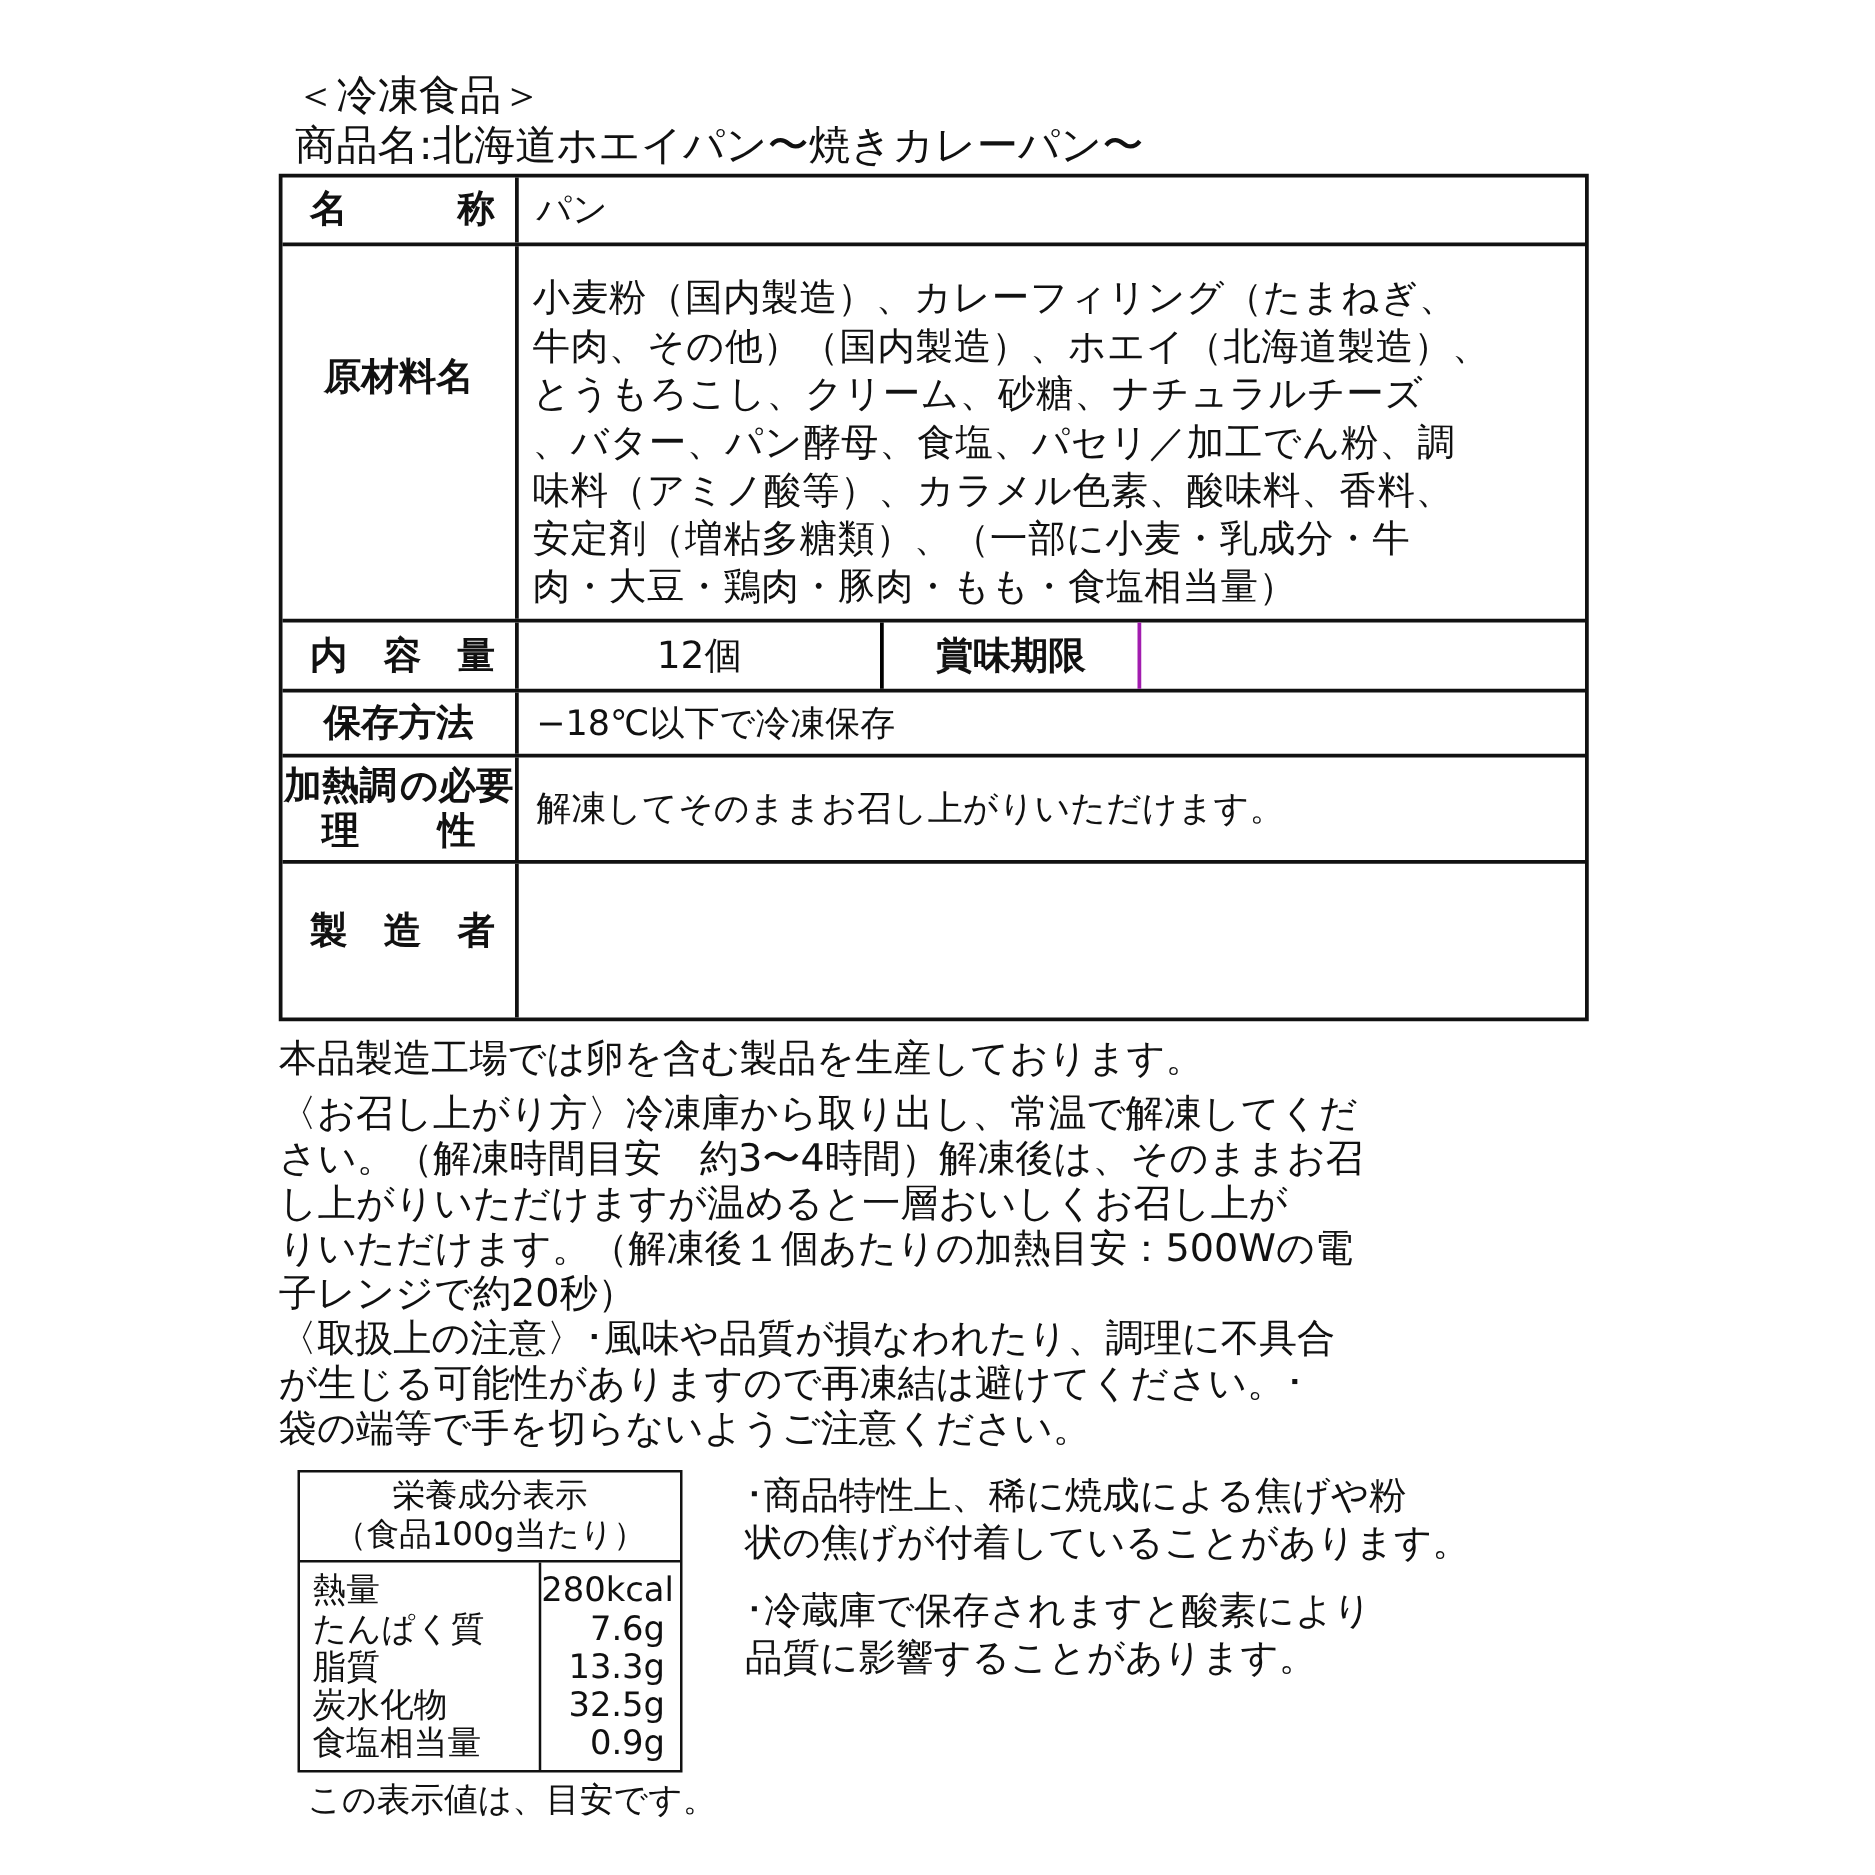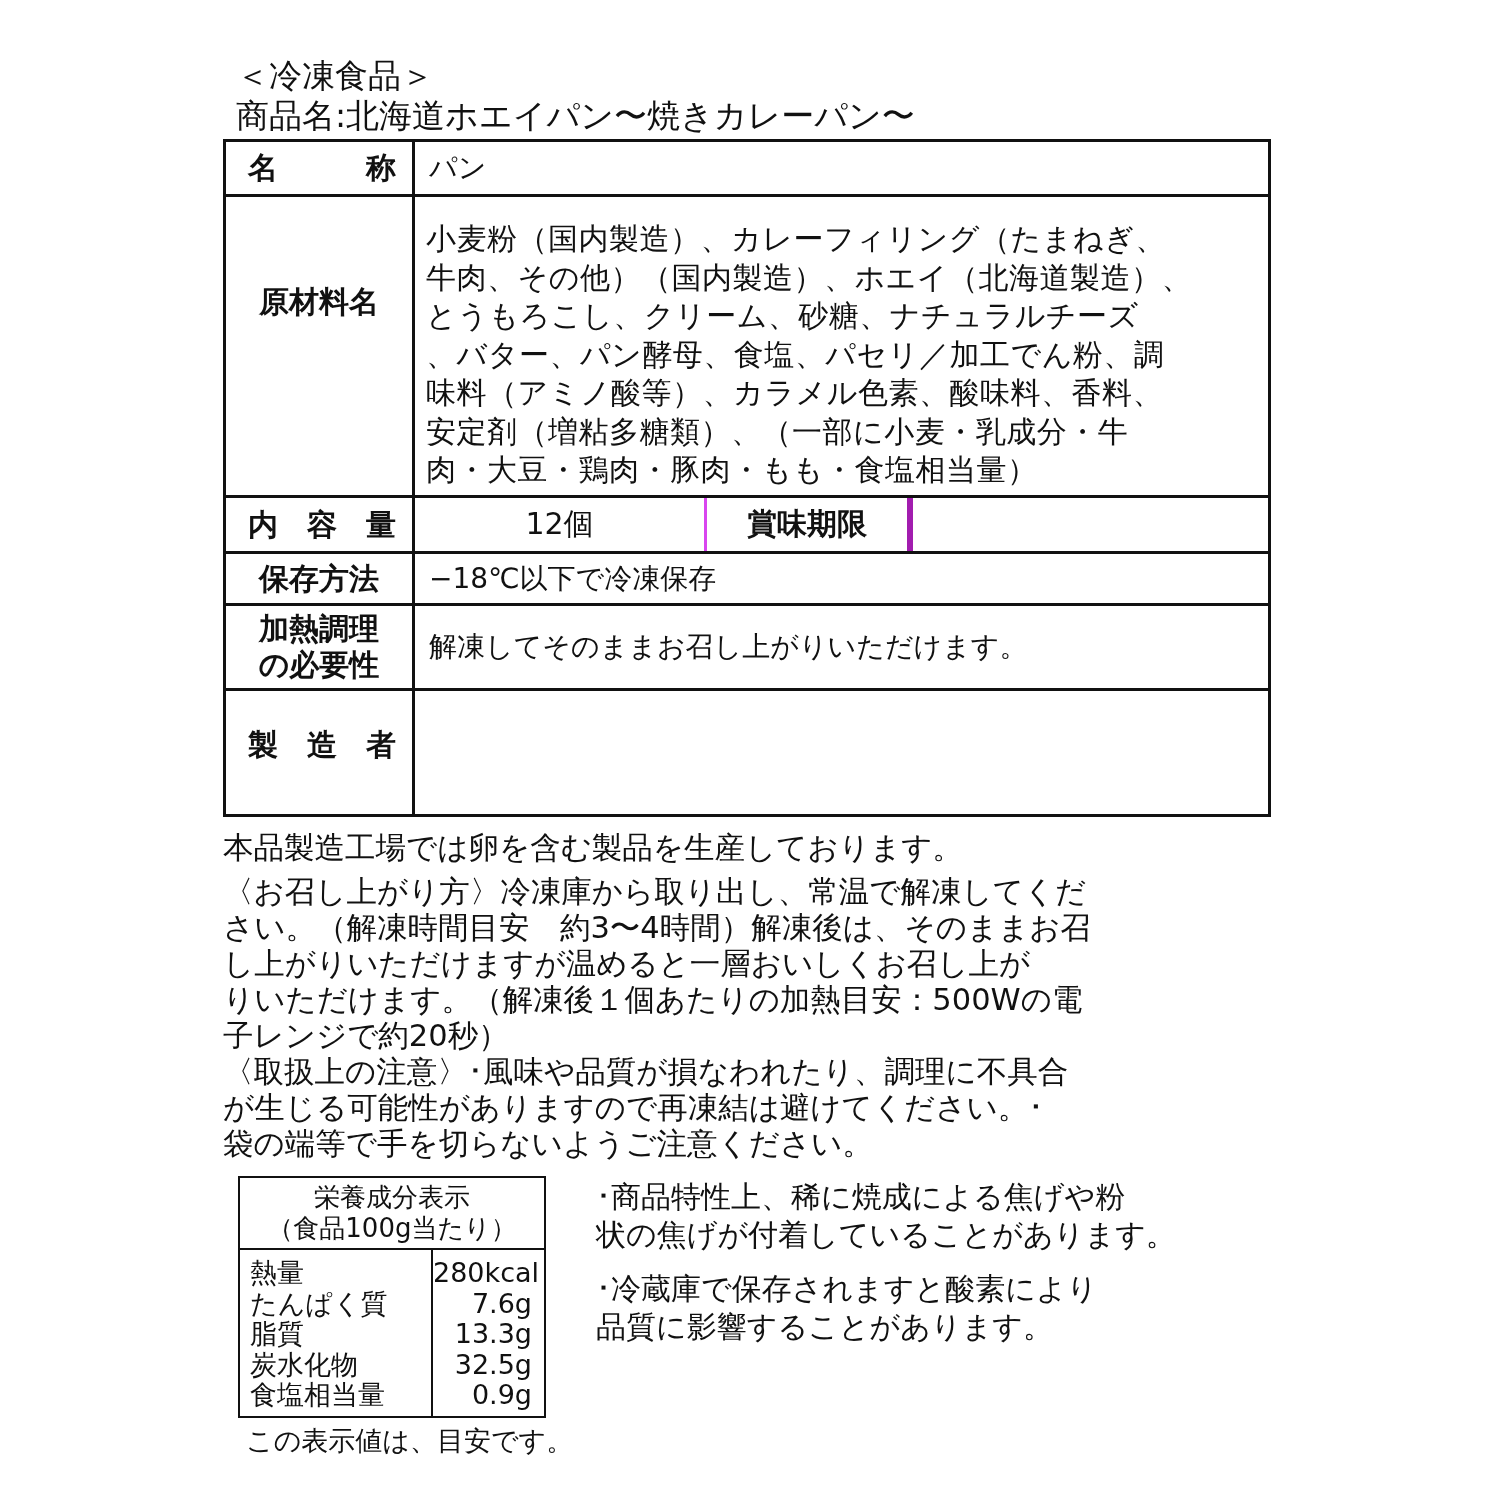--- a/index.html
+++ b/index.html
@@ -93,32 +93,32 @@
       <div>肉・大豆・鶏肉・豚肉・もも・食塩相当量）</div>
     </div>
   </div>
 
   <div class="row" style="top:356px;height:56px;">
     <div class="lbl spread">
       <span>内</span>
       <span>容</span>
       <span>量</span>
     </div>
-    <div class="subcell" style="left:189px;width:292px;justify-content:center;border-right:3px solid #d946ef;box-sizing:border-box;">12個</div>
-    <div class="subcell" style="left:481px;width:206px;justify-content:center;border-right:6px solid #a21caf;box-sizing:border-box;font-weight:bold;">賞味期限</div>
+    <div class="subcell" style="left:189px;width:292px;justify-content:center;border-right:3px solid #000000;box-sizing:border-box;">12個</div>
+    <div class="subcell" style="left:481px;width:206px;justify-content:center;border-right:3px solid #a21caf;box-sizing:border-box;font-weight:bold;">賞味期限</div>
     <div class="subcell" style="left:687px;right:0;"></div>
   </div>
 
   <div class="row" style="top:412px;height:52px;">
     <div class="lbl">保存方法</div>
     <div class="val">−18℃以下で冷凍保存</div>
   </div>
 
   <div class="row" style="top:464px;height:85px;">
-    <div class="lbl" style="flex-direction:column;">
+    <div class="lbl" style="flex-direction:row;">
       <span>加熱調理</span>
       <span>の必要性</span>
     </div>
     <div class="val">解凍してそのままお召し上がりいただけます。</div>
   </div>
 
   <div class="row last" style="top:549px;bottom:0;">
     <div class="lbl spread" style="align-items:flex-start;padding-top:36px;">
       <span>製</span>
       <span>造</span>

